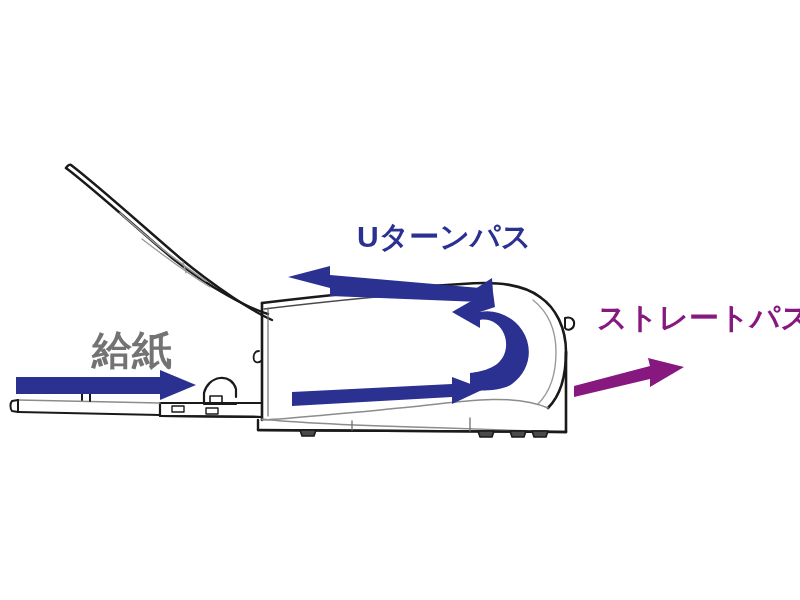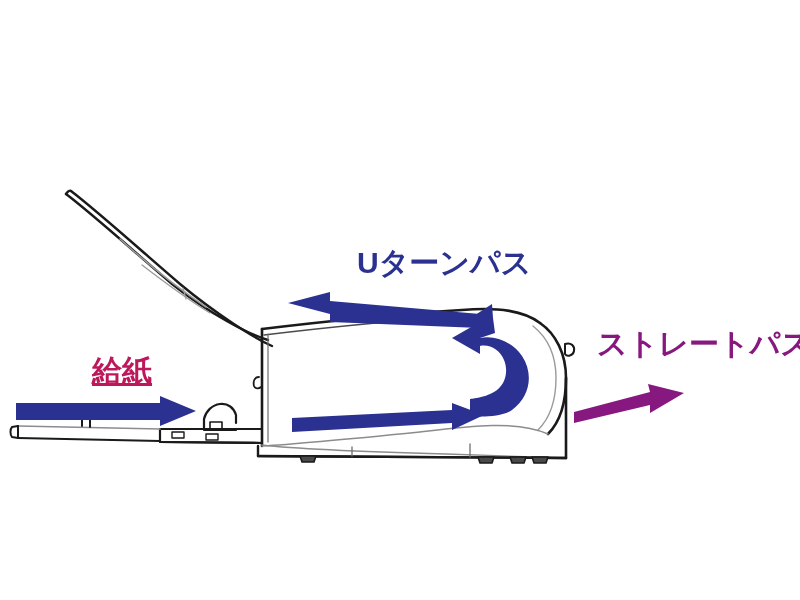--- a/index.html
+++ b/index.html
@@ -10,21 +10,20 @@
   }
   body {
     font-family: "Liberation Sans", "DejaVu Sans", sans-serif;
   }
   #stage {
     position: relative;
     width: 800px;
     height: 522px;
     background: #ffffff;
     overflow: hidden;
-    margin-top: 26px;
   }
   #diagram-svg {
     position: absolute;
     left: 0;
     top: 0;
     width: 800px;
     height: 600px;
     display: block;
   }
   .lbl {
@@ -42,23 +41,22 @@
   }
   #label-straight {
     left: 597px;
     top: 303px;
     font-size: 30px;
     color: #87187f;
   }
   #label-feed {
     left: 92px;
     top: 330px;
-    font-size: 30px;
-    color: #be185d;
-    text-decoration: underline;
+    font-size: 40px;
+    color: #737373;
   }
 </style>
 </head>
 <body>
 
 <div id="stage">
 
   <svg id="diagram-svg" viewBox="0 0 800 600">
 
     <g fill="none" stroke="#1a1a1a" stroke-linecap="round" stroke-linejoin="round">

